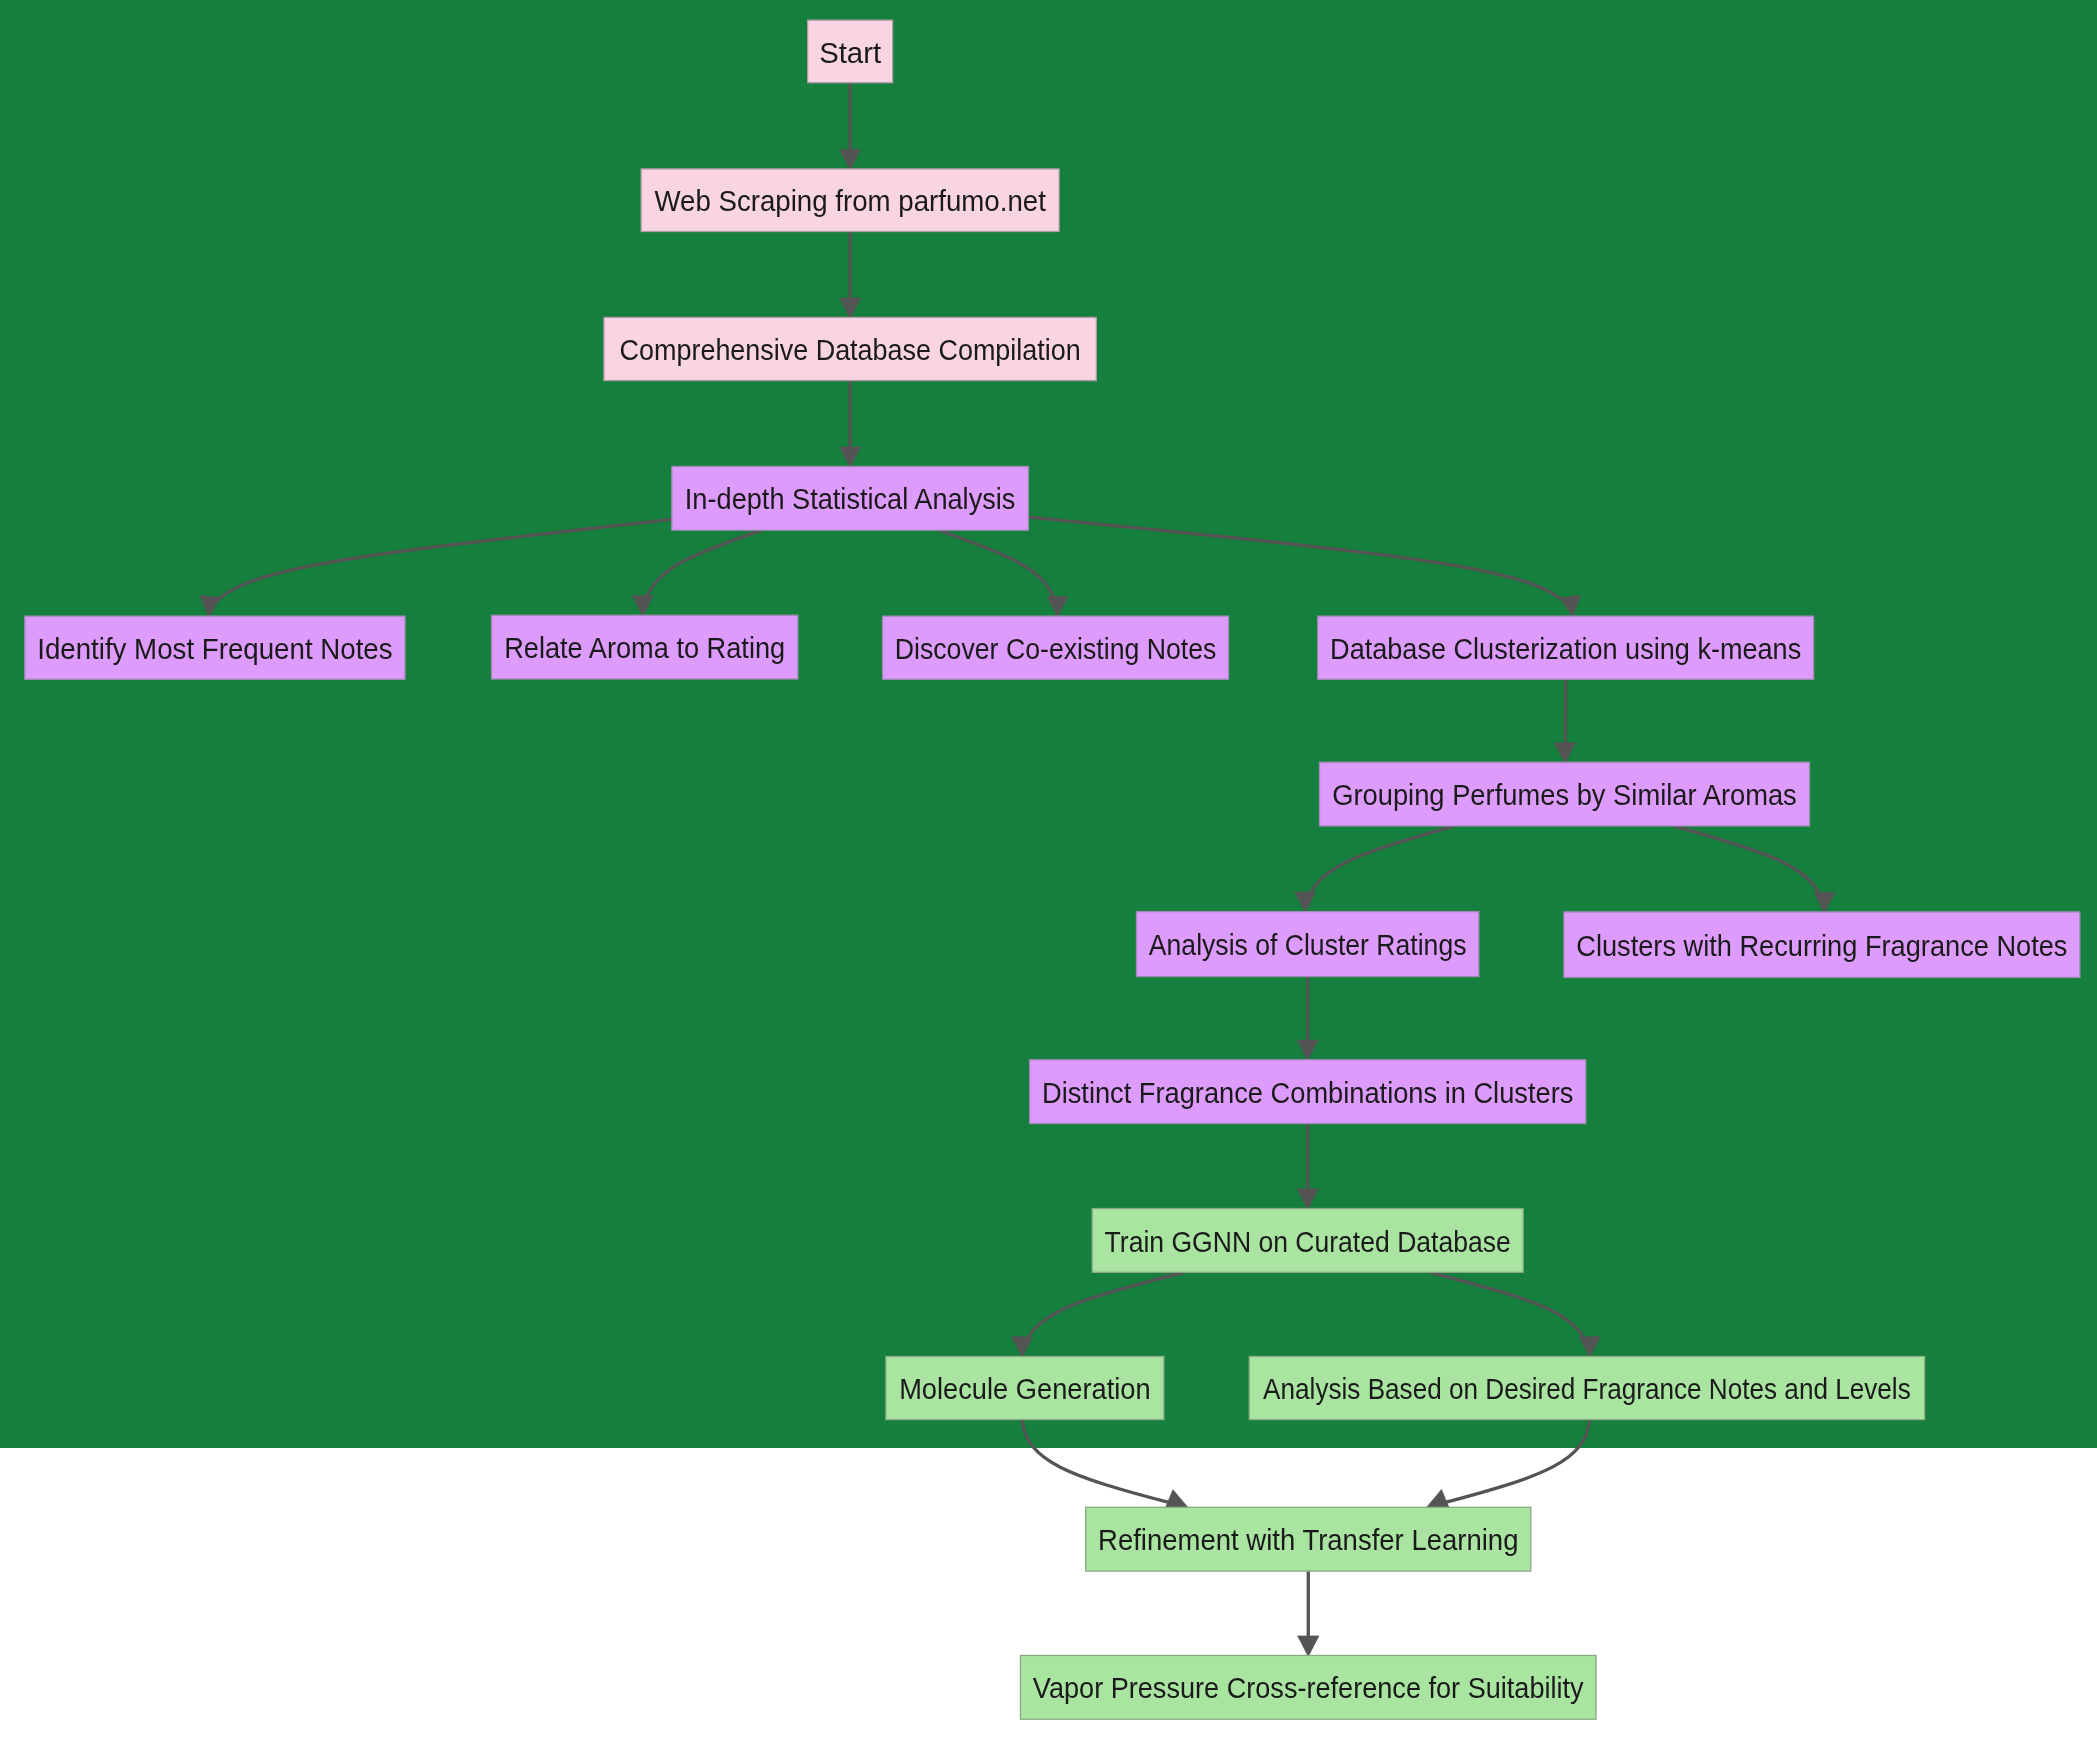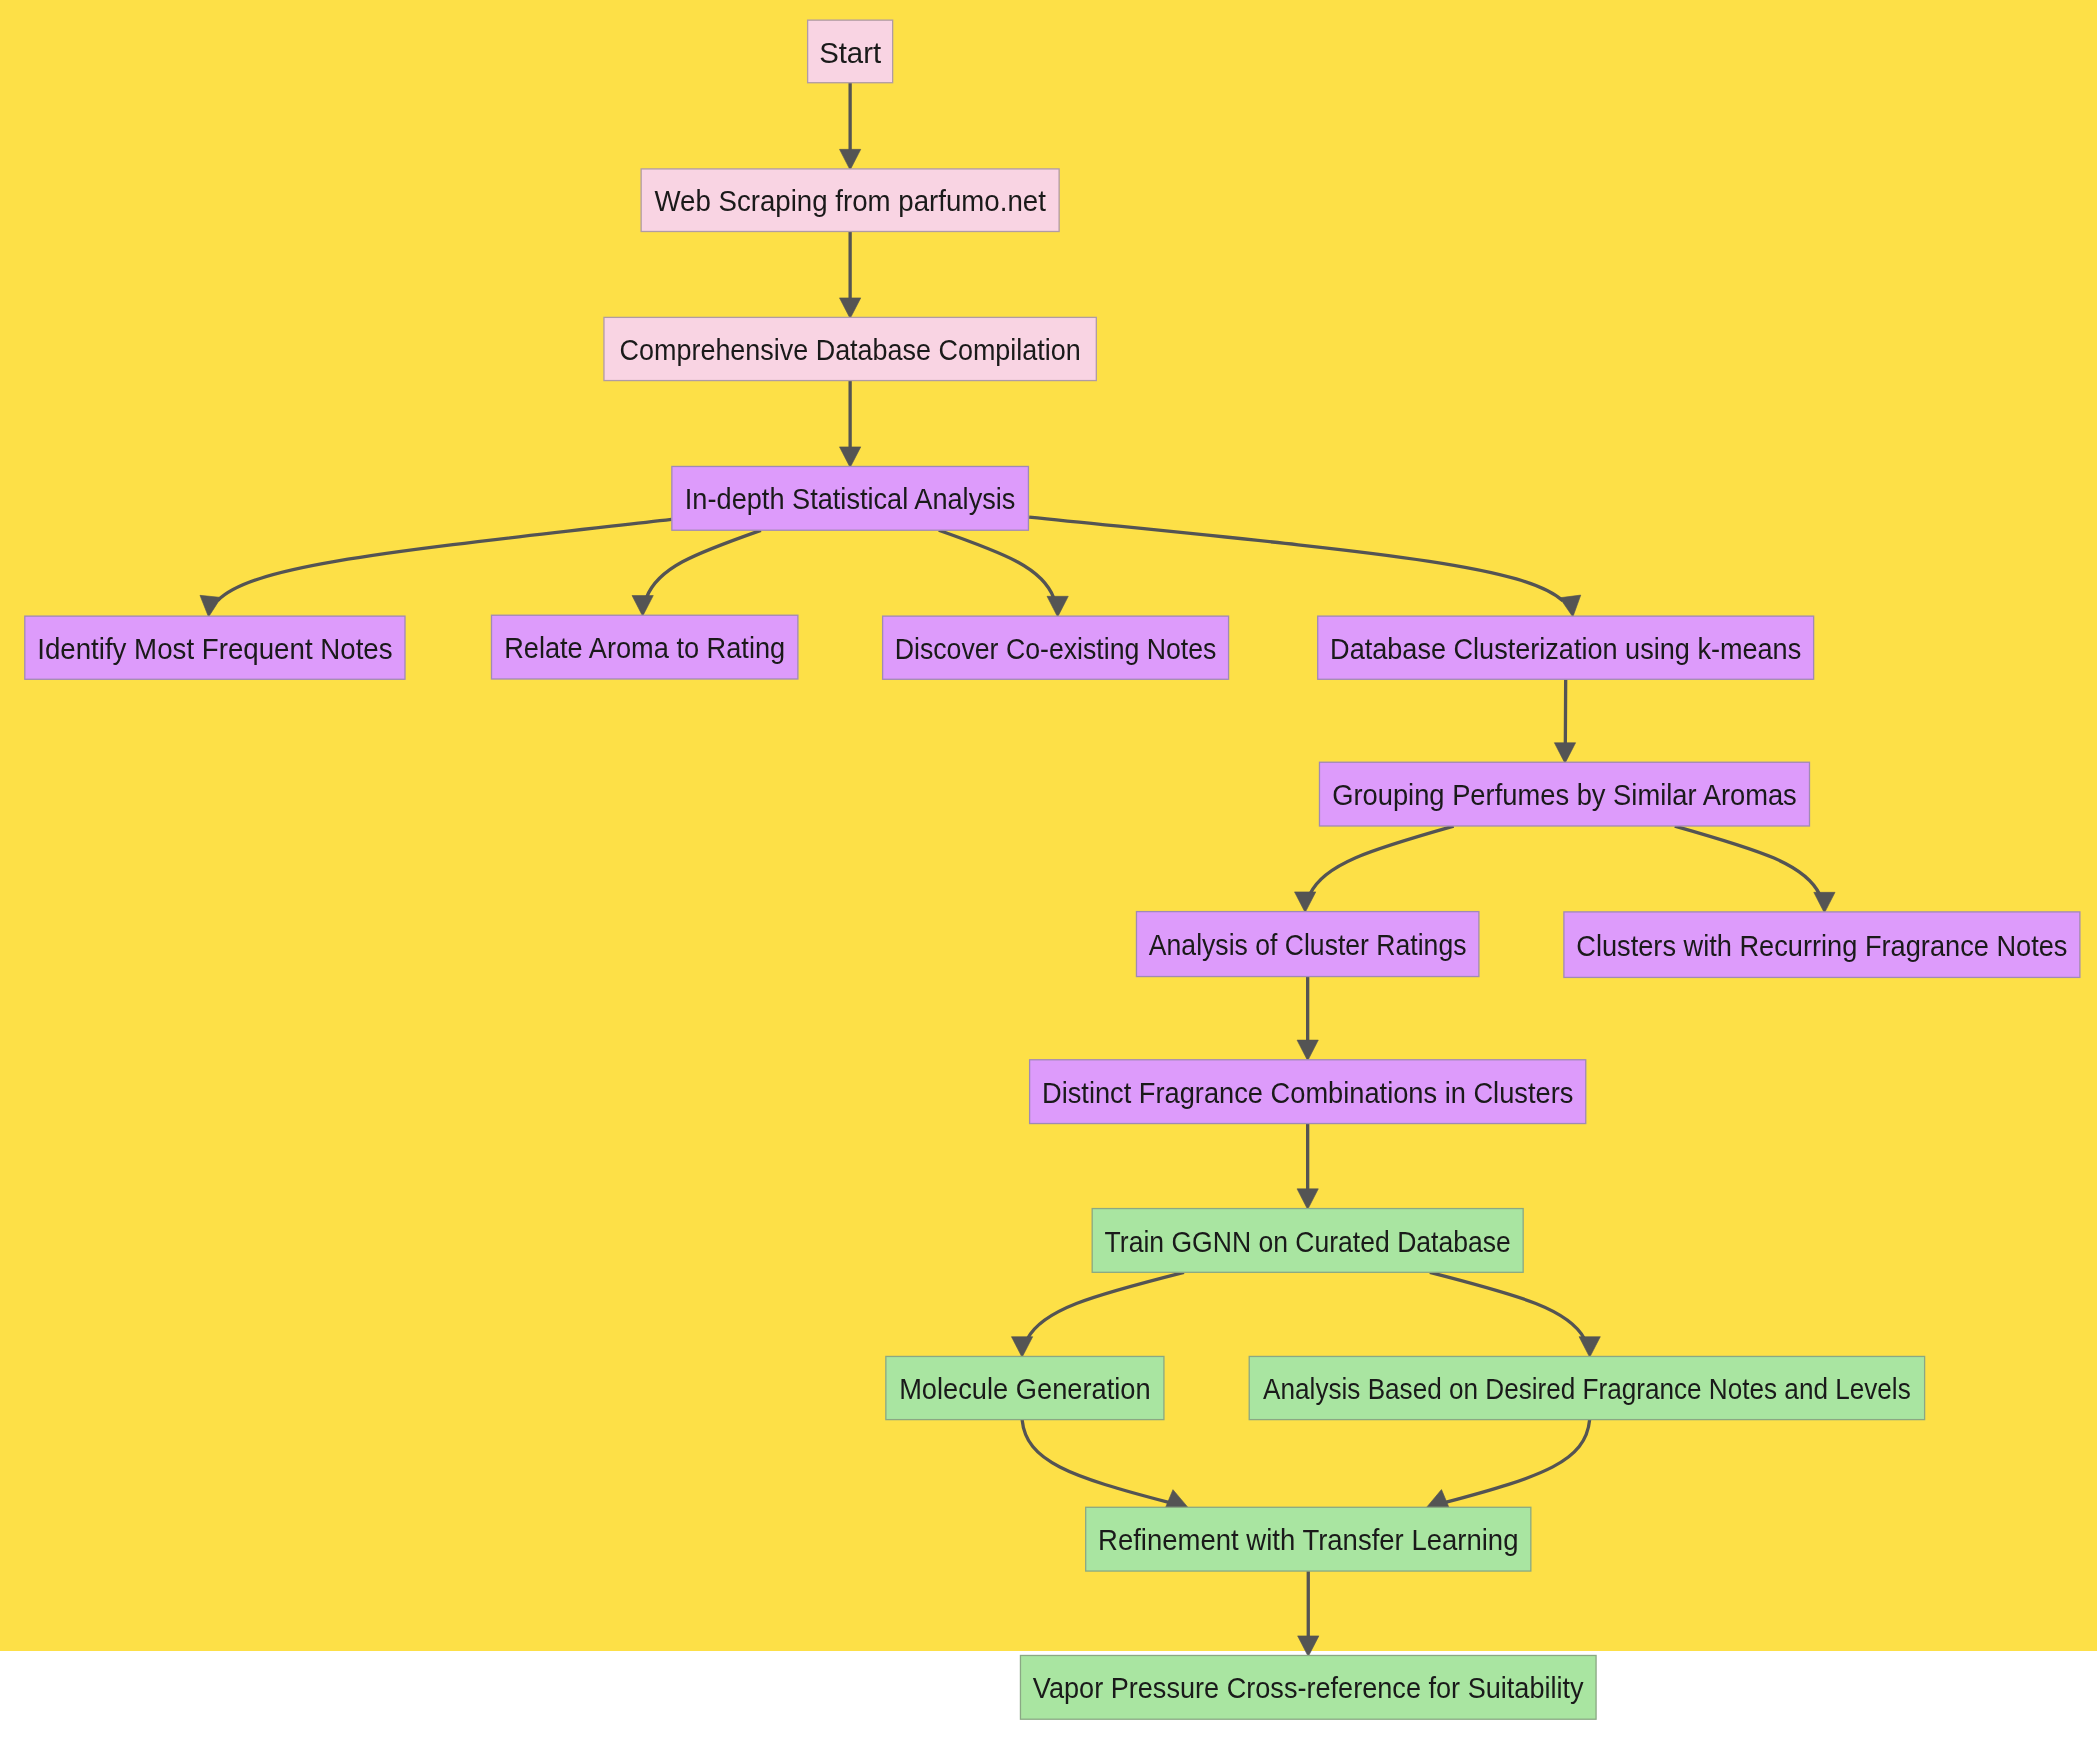--- a/index.html
+++ b/index.html
@@ -1,19 +1,19 @@
 <!DOCTYPE html>
 <html style="font-size:9.4px"><head>
 <meta charset="utf-8">
 <title>Perfume Pipeline Flowchart</title>
 <style>
   html,body{margin:0;padding:0;background:#ffffff;}
   body{width:2097px;height:1737px;overflow:hidden;
        font-family:"Liberation Sans",sans-serif;}
-  #stage{position:relative;width:2097px;height:1651px;background:#fde047;}
+  #stage{position:relative;width:2097px;height:1448px;background:#15803d;}
   #chart{display:block;width:2097px;height:1737px;}
   .node-rect{stroke-width:2.2px;}
   .node-label{font-family:"Liberation Sans",sans-serif;font-size:50.5px;
               dominant-baseline:central;text-anchor:middle;}
   .edge-path{fill:none;stroke-width:5.6px;stroke-linecap:butt;}
 </style>
 </head>
 <body>
 
 <div id="stage">

